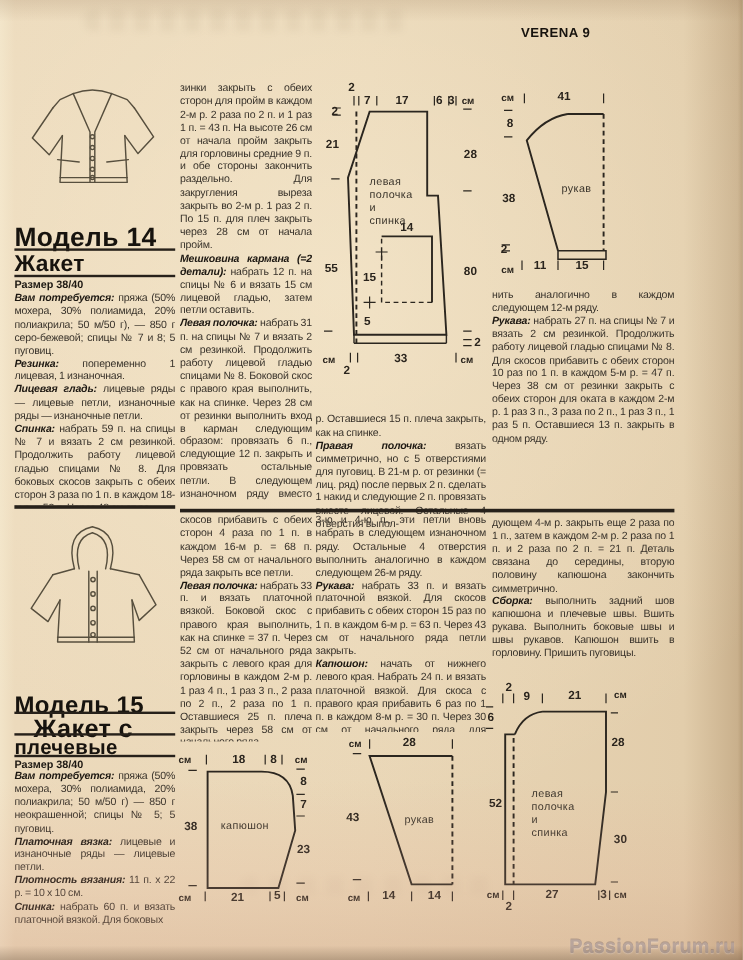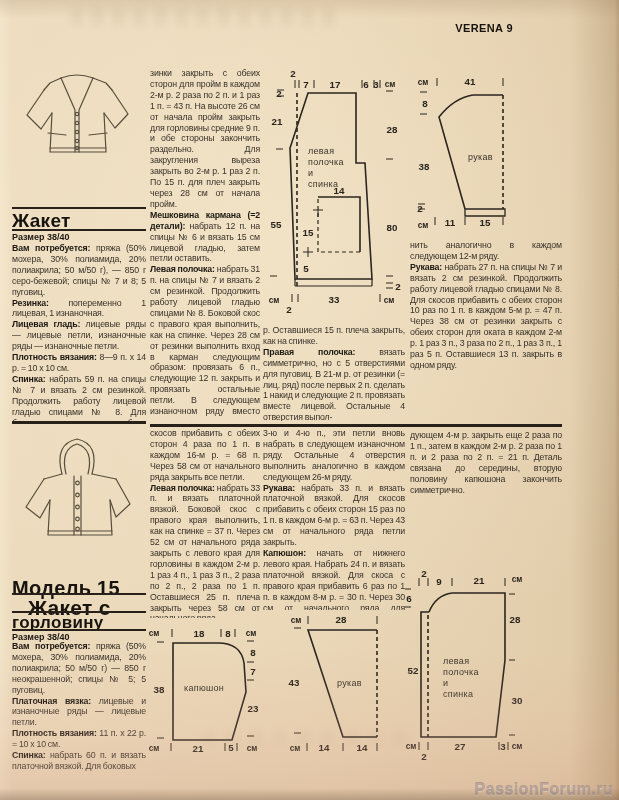--- a/index.html
+++ b/index.html
@@ -11,29 +11,29 @@
       #e9d6b6;}
   .shade-bottom{position:absolute;left:0;right:0;bottom:0;height:150px;
     background:linear-gradient(180deg,rgba(0,0,0,0) 0,rgba(222,166,142,.16) 55%,rgba(205,148,122,.25) 92%,rgba(122,88,66,.45) 100%);}
   .shade-top{position:absolute;left:0;right:0;top:0;height:18px;
     background:linear-gradient(180deg,rgba(150,120,88,.20),rgba(0,0,0,0));}
   .smudge{position:absolute;filter:blur(3px);opacity:.5;border-radius:8px;}
   .smudge.a{left:70px;top:8px;width:270px;height:18px;
     background:repeating-linear-gradient(90deg,rgba(148,126,96,.18) 0 13px,rgba(0,0,0,0) 13px 21px);}
   .smudge.b{left:200px;top:730px;width:210px;height:16px;opacity:.3;
     background:repeating-linear-gradient(90deg,rgba(148,116,96,.15) 0 15px,rgba(0,0,0,0) 15px 24px);}
-  .hdr{position:absolute;left:413px;top:22px;width:100px;text-align:right;
+  .hdr{position:absolute;left:413px;top:22px;width:100px;text-align:center;
     font-size:11px;font-weight:bold;letter-spacing:.4px;color:#17130e;}
   .rule{position:absolute;background:#27211a;}
   .mtitle{position:absolute;font-weight:bold;color:#17130e;letter-spacing:.3px;white-space:nowrap;}
   .msize{position:absolute;font-size:9px;font-weight:bold;color:#1c1711;}
   .txt{position:absolute;text-align:justify;font-size:8.8px;line-height:10.9px;
     letter-spacing:-.15px;word-spacing:-.4px;color:#38322a;overflow:hidden;}
   .txt p{margin:0;}
-  .txt b{color:#1d1812;}
+  .txt b{color:#1d1812;font-style:italic;}
   .draw{position:absolute;}
   .draw svg{display:block;}
   .dg{position:absolute;}
   .dg svg{position:absolute;left:0;top:0;}
   .dl{position:absolute;transform:translate(-50%,-50%);font-size:9.8px;font-weight:bold;
     color:#2a241d;white-space:nowrap;letter-spacing:0;}
   .dl.cm{font-size:8.2px;}
   .pl{position:absolute;transform:translate(0,-50%);font-size:9px;color:#3a342b;
     letter-spacing:.3px;white-space:nowrap;}
   .wm{position:absolute;right:6px;top:780px;font-size:16.5px;font-weight:bold;
@@ -59,29 +59,29 @@
       <path d="M36,90 L92,90"></path>
       <path d="M47,20 L61,52 M79,20 L65,52 M61,52 L61,94 M65,52 L65,94"></path>
       <circle cx="63" cy="56" r="1.7"></circle>
         <circle cx="63" cy="65" r="1.7"></circle>
         <circle cx="63" cy="74" r="1.7"></circle>
         <circle cx="63" cy="83" r="1.7"></circle>
         <circle cx="63" cy="90" r="1.7"></circle>
       <path d="M34,75 L52,77 M75,77 L93,75"></path>
     </svg>
   </div>
+  <div class="mtitle" style="left:12px;top:185px;font-size:22px">Модель 14</div>
   <div class="rule" style="left:12px;top:207px;width:134px;height:1.8px"></div>
   <div class="mtitle" style="left:12px;top:210px;font-size:19px">Жакет</div>
   <div class="rule" style="left:12px;top:229px;width:134px;height:1.8px"></div>
   <div class="msize" style="left:12px;top:232px">Размер 38/40</div>
   <div class="txt" style="left:12px;top:243px;width:134px;height:178px">
     <p><b>Вам потребуется:</b> <span>пряжа (50% мохера, 30% полиамида, 20% полиакрила; 50 м/50 г), — 850 г серо-бежевой; спицы № 7 и 8; 5 пуговиц.</span></p>
     <p><b>Резинка:</b> <span>попеременно 1 лицевая, 1 изнаночная.</span></p>
     <p><b>Лицевая гладь:</b> <span>лицевые ряды — лицевые петли, изнаночные ряды — изнаночные петли.</span></p>
-    <p><b>Плотность вязания:</b> <span>8—9 п. х 14 р. = 10 х 10 см.</span></p>
     <p><b>Спинка:</b> <span>набрать 59 п. на спицы № 7 и вязать 2 см резинкой. Продолжить работу лицевой гладью спицами № 8. Для боковых скосов закрыть с обеих сторон 3 раза по 1 п. в каждом 18-м р. = 53 п. Через 48 см от ре-</span></p>
   </div>
 
   <div class="txt" style="left:150px;top:68px;width:110px;height:352px">
     <p><span>зинки закрыть с обеих сторон для пройм в каждом 2-м р. 2 раза по 2 п. и 1 раз 1 п. = 43 п. На высоте 26 см от начала пройм закрыть для горловины средние 9 п. и обе стороны закончить раздельно. Для закругления выреза закрыть во 2-м р. 1 раз 2 п. По 15 п. для плеч закрыть через 28 см от начала пройм.</span></p>
     <p><b>Мешковина кармана (=2 детали):</b> <span>набрать 12 п. на спицы № 6 и вязать 15 см лицевой гладью, затем петли оставить.</span></p>
     <p><b>Левая полочка:</b> <span>набрать 31 п. на спицы № 7 и вязать 2 см резинкой. Продолжить работу лицевой гладью спицами № 8. Боковой скос с правого края выполнить, как на спинке. Через 28 см от резинки выполнить вход в карман следующим образом: провязать 6 п., следующие 12 п. закрыть и провязать остальные петли. В следующем изнаночном ряду вместо закрытых петель включить в работу петли мешковины. Через 48 см от резинки выполнить с правого края пройму, как на спинке = 23 п. На высоте 5 см от начала проймы закрыть с левого края для скоса выреза 1 п. Эту убавку повторить еще 7 раз в каждом следующем 4-м</span></p>
   </div>
 
   <div class="dg" style="left:262px;top:62px;width:146px;height:256px">
@@ -139,21 +139,21 @@
     <span class="dl" style="left:60px;top:19px">41</span>
     <span class="dl" style="left:15px;top:41px">8</span>
     <span class="dl" style="left:14px;top:104px">38</span>
     <span class="dl" style="left:10px;top:146px">2</span>
     <span class="dl cm" style="left:13px;top:163px">см</span>
     <span class="dl" style="left:40px;top:160px">11</span>
     <span class="dl" style="left:75px;top:160px">15</span>
     <span class="pl" style="left:58px;top:95px">рукав</span>
   </div>
 
-  <div class="txt" style="left:263px;top:325px;width:142px;height:96px">
+  <div class="txt" style="left:263px;top:344px;width:142px;height:96px">
     <p><span>р. Оставшиеся 15 п. плеча закрыть, как на спинке.</span></p>
     <p><b>Правая полочка:</b> <span>вязать симметрично, но с 5 отверстиями для пуговиц. В 21-м р. от резинки (= лиц. ряд) после первых 2 п. сделать 1 накид и следующие 2 п. провязать вместе лицевой. Остальные 4 отверстия выпол-</span></p>
   </div>
   <div class="txt" style="left:410px;top:240px;width:152px;height:180px">
     <p><span>нить аналогично в каждом следующем 12-м ряду.</span></p>
     <p><b>Рукава:</b> <span>набрать 27 п. на спицы № 7 и вязать 2 см резинкой. Продолжить работу лицевой гладью спицами № 8. Для скосов прибавить с обеих сторон 10 раз по 1 п. в каждом 5-м р. = 47 п. Через 38 см от резинки закрыть с обеих сторон для оката в каждом 2-м р. 1 раз 3 п., 3 раза по 2 п., 1 раз 3 п., 1 раз 5 п. Оставшиеся 13 п. закрыть в одном ряду.</span></p>
   </div>
 
   <div class="rule" style="left:12px;top:421px;width:134px;height:2.5px"></div>
   <div class="rule" style="left:150px;top:424px;width:412px;height:2.5px"></div>
@@ -171,21 +171,21 @@
         <circle cx="63.5" cy="63" r="1.8"></circle>
         <circle cx="63.5" cy="75" r="1.8"></circle>
         <circle cx="63.5" cy="87" r="1.8"></circle>
         <circle cx="63.5" cy="97" r="1.8"></circle>
     </svg>
   </div>
   <div class="mtitle" style="left:12px;top:577px;font-size:20px">Модель 15</div>
   <div class="rule" style="left:12px;top:593px;width:134px;height:1.8px"></div>
   <div class="mtitle" style="left:28px;top:596px;font-size:21px">Жакет с</div>
   <div class="rule" style="left:12px;top:611px;width:134px;height:1.8px"></div>
-  <div class="mtitle" style="left:12px;top:613px;font-size:17px">горловину</div>
+  <div class="mtitle" style="left:12px;top:613px;font-size:17px">плечевые</div>
   <div class="rule" style="left:12px;top:629px;width:134px;height:1.8px"></div>
   <div class="msize" style="left:12px;top:632px">Размер 38/40</div>
   <div class="txt" style="left:12px;top:641px;width:134px;height:132px">
     <p><b>Вам потребуется:</b> <span>пряжа (50% мохера, 30% полиамида, 20% полиакрила; 50 м/50 г) — 850 г неокрашенной; спицы № 5; 5 пуговиц.</span></p>
     <p><b>Платочная вязка:</b> <span>лицевые и изнаночные ряды — лицевые петли.</span></p>
     <p><b>Плотность вязания:</b> <span>11 п. х 22 р. = 10 х 10 см.</span></p>
     <p><b>Спинка:</b> <span>набрать 60 п. и вязать платочной вязкой. Для боковых</span></p>
   </div>
 
   <div class="txt" style="left:150px;top:428px;width:110px;height:190px">
@@ -193,20 +193,21 @@
     <p><b>Левая полочка:</b> <span>набрать 33 п. и вязать платочной вязкой. Боковой скос с правого края выполнить, как на спинке = 37 п. Через 52 см от начального ряда закрыть с левого края для горловины в каждом 2-м р. 1 раз 4 п., 1 раз 3 п., 2 раза по 2 п., 2 раза по 1 п. Оставшиеся 25 п. плеча закрыть через 58 см от начального ряда.</span></p>
 
   </div>
   <div class="txt" style="left:263px;top:428px;width:142px;height:182px">
     <p><span>3-ю и 4-ю п., эти петли вновь набрать в следующем изнаночном ряду. Остальные 4 отверстия выполнить аналогично в каждом следующем 26-м ряду.</span></p>
     <p><b>Рукава:</b> <span>набрать 33 п. и вязать платочной вязкой. Для скосов прибавить с обеих сторон 15 раз по 1 п. в каждом 6-м р. = 63 п. Через 43 см от начального ряда петли закрыть.</span></p>
     <p><b>Капюшон:</b> <span>начать от нижнего левого края. Набрать 24 п. и вязать платочной вязкой. Для скоса с правого края прибавить 6 раз по 1 п. в каждом 8-м р. = 30 п. Через 30 см от начального ряда для скругления закрыть с правого края 1 п. В каждом сле-</span></p>
   </div>
   <div class="txt" style="left:410px;top:430px;width:152px;height:132px">
     <p><span>дующем 4-м р. закрыть еще 2 раза по 1 п., затем в каждом 2-м р. 2 раза по 1 п. и 2 раза по 2 п. = 21 п. Деталь связана до середины, вторую половину капюшона закончить симметрично.</span></p>
+    <p><b>Сборка:</b> <span>выполнить задний шов капюшона и плечевые швы. Вшить рукава. Выполнить боковые швы и швы рукавов. Капюшон вшить в горловину. Пришить пуговицы.</span></p>
   </div>
 
   <div class="dg" style="left:148px;top:628px;width:116px;height:130px">
     <svg width="116" height="130" viewBox="0 0 116 130" fill="none" stroke="#2b261f" stroke-width="1.6">
       <path d="M25,15 H70 Q93,15 96,35 L98,64 L84,112 H25 Z"></path>
       <g stroke-width="1">
         <path d="M24,1 V9 M73,1 V9 M87,1 V9"></path>
         <path d="M23,115 V123 M77,115 V123 M89,115 V123"></path>
         <path d="M9,14 H16 M9,110 H16"></path>
         <path d="M99,13 H106 M99,34 H106 M99,52 H106 M99,108 H106"></path>

